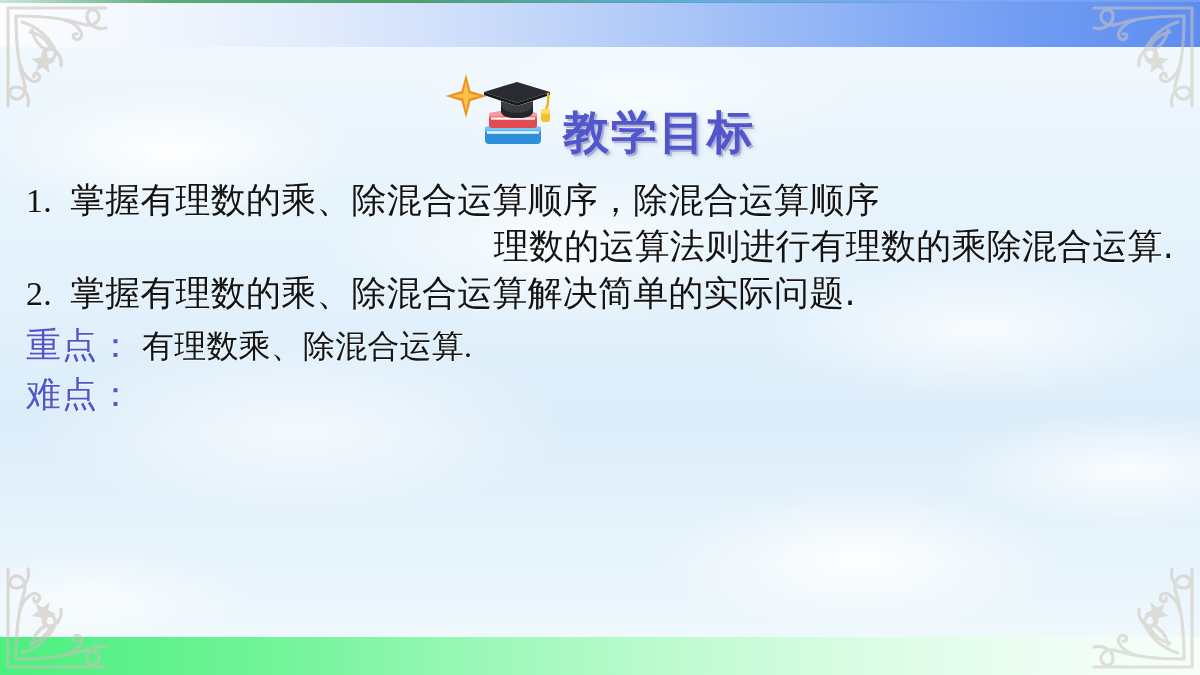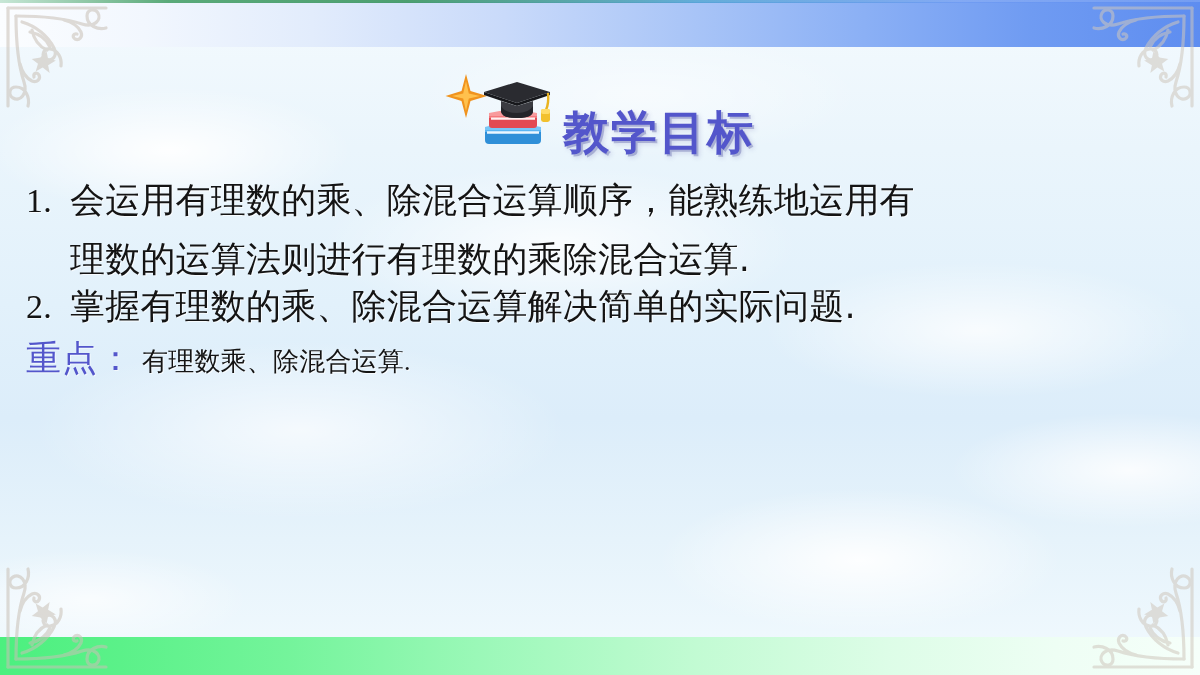--- a/index.html
+++ b/index.html
@@ -171,40 +171,40 @@
     font-family: "Liberation Serif", serif;
     font-size: 34px;
     line-height: 1.33;
     color: #141414;
     width: 44px;
   }
   .obj-body {
     flex: 1 1 auto;
   }
   .obj-body .ln { display: block; white-space: nowrap; }
-  .obj-body .ln + .ln { margin-top: 14px; }
+  .obj-body .ln + .ln { margin-top: 1px; text-align: right; }
 
   
   .kv-row {
     display: flex;
     align-items: baseline;
     margin-top: 7px;
     white-space: nowrap;
   }
   .kv-label {
     font-family: "DejaVu Sans", "Liberation Sans", sans-serif;
     font-size: 35px;
     line-height: 1.2;
     color: #5356cb;
     letter-spacing: 1px;
     text-shadow: 1px 1px 0 rgba(255,255,255,.6);
   }
   .kv-value {
     font-family: Liberation Serif, serif;
-    font-size: 26px;
+    font-size: 32px;
     line-height: 1.2;
     color: #141414;
     letter-spacing: .2px;
     margin-left: 8px;
     text-shadow: 1px 1px 0 rgba(255,255,255,.7);
   }
 </style>
 </head>
 <body>
 
@@ -322,34 +322,35 @@
       </svg>
     </div>
     <div class="title-text">教学目标</div>
   </div>
 
   <div class="body-block">
 
     <div class="obj-item obj-line">
       <span class="obj-num">1.</span>
       <span class="obj-body">
-        <span class="ln">会运用有理数的乘、除混合运算顺序，能熟练地运用有</span>
+        <span class="ln">掌握有理数的乘、除混合运算顺序，除混合运算顺序</span>
         <span class="ln">理数的运算法则进行有理数的乘除混合运算.</span>
       </span>
     </div>
 
     <div class="obj-item obj-line">
       <span class="obj-num">2.</span>
       <span class="obj-body">
         <span class="ln">掌握有理数的乘、除混合运算解决简单的实际问题.</span>
       </span>
     </div>
 
     <div class="kv-row">
       <span class="kv-label">重点：</span>
       <span class="kv-value">有理数乘、除混合运算.</span>
     </div>
 
     <div class="kv-row">
+      <span class="kv-label">难点：</span>
     </div>
 
   </div>
 </div>
 
 </body></html>

